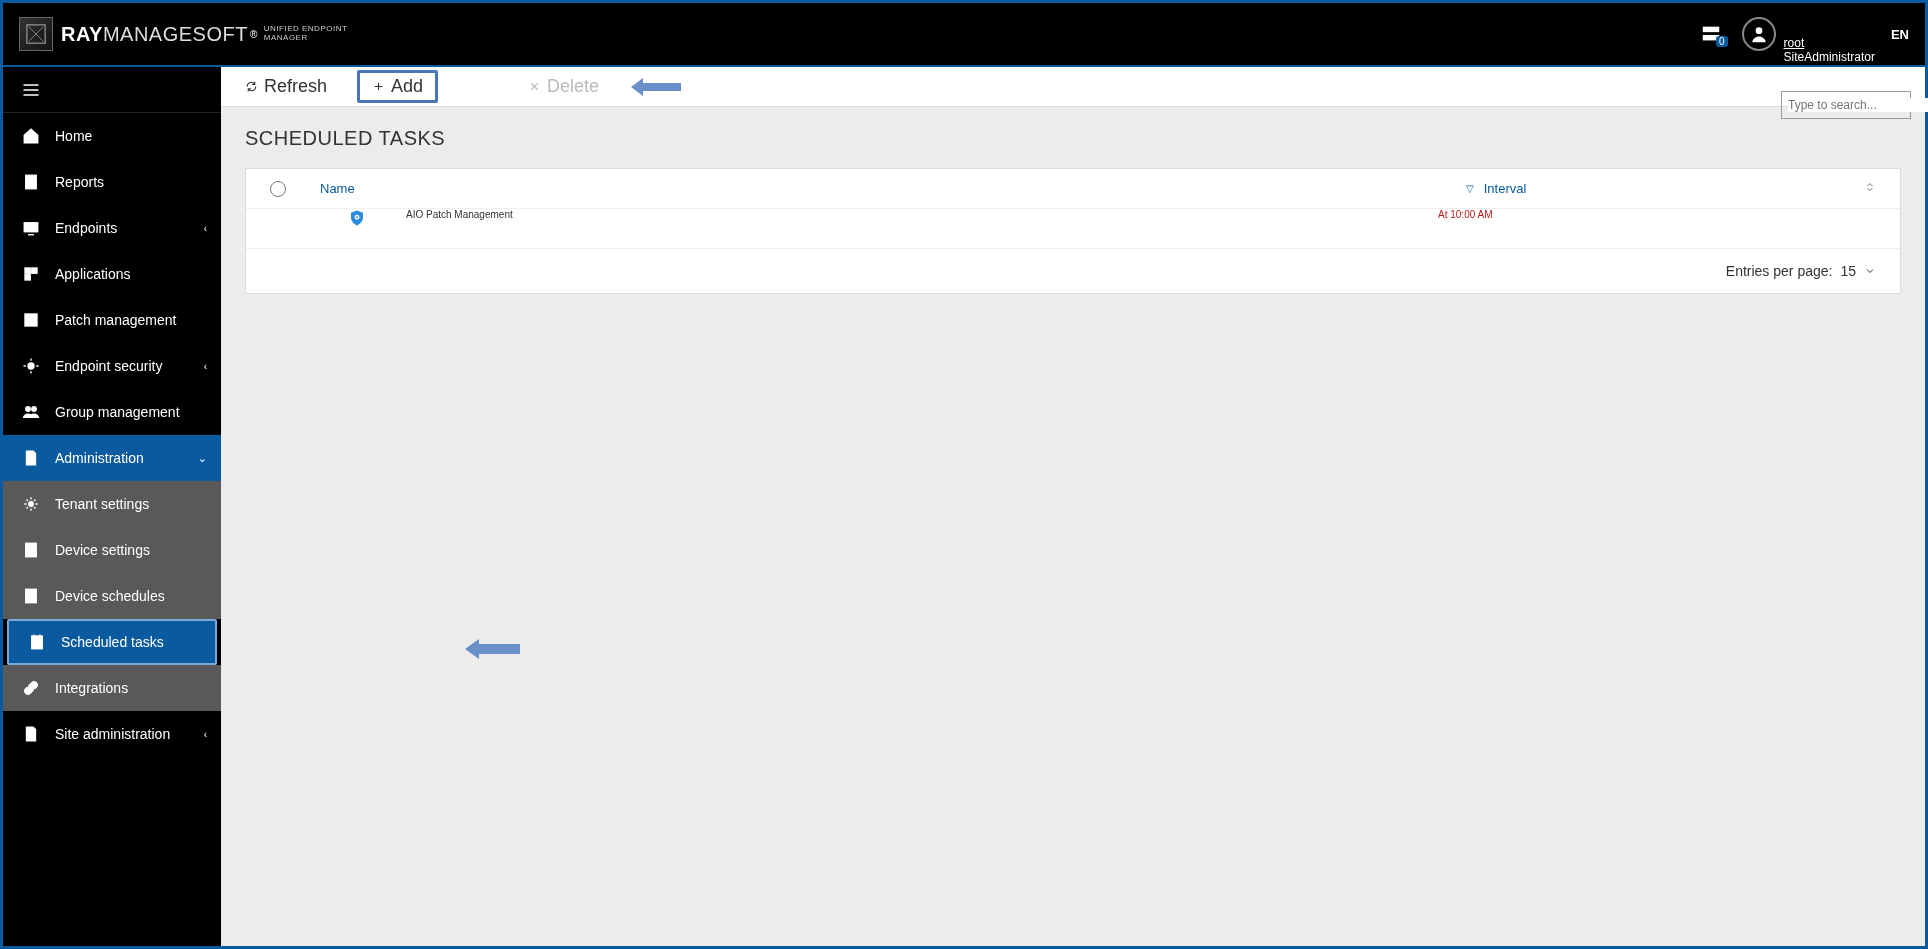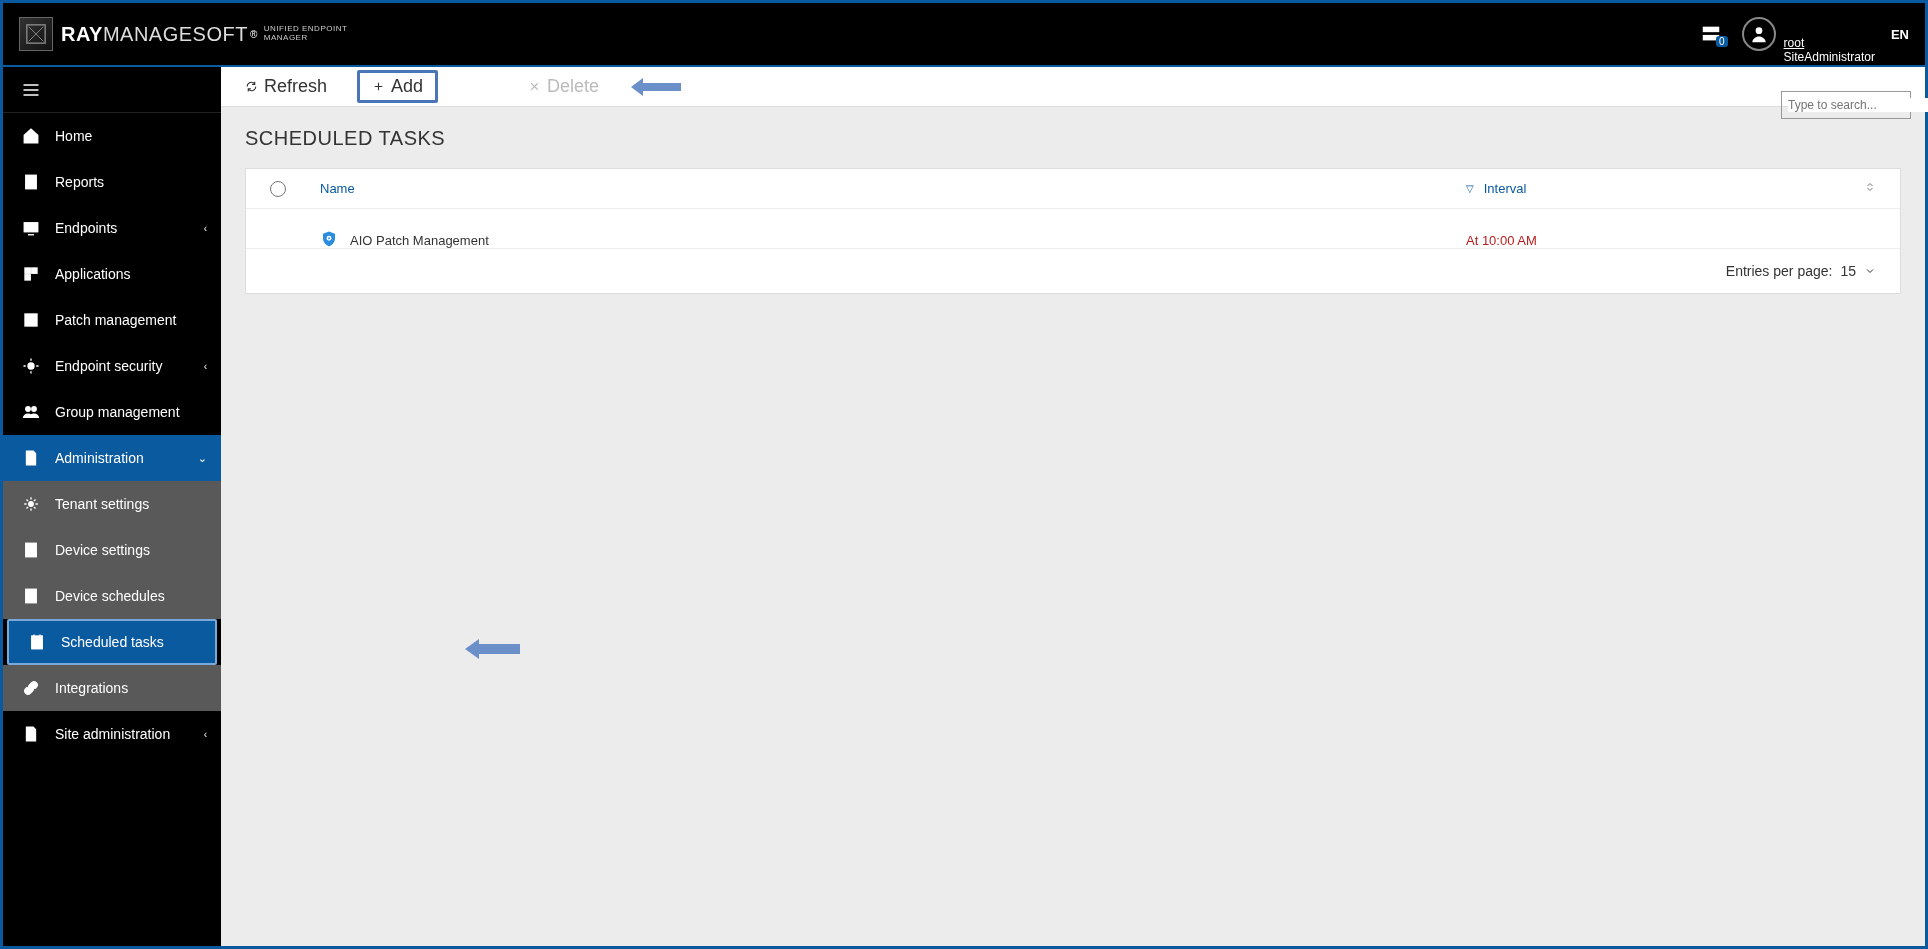--- a/index.html
+++ b/index.html
@@ -85,21 +85,21 @@
   .content { padding: 20px 24px; }
   .page-title { font-size:20px; font-weight:300; color:#333; letter-spacing:.5px; margin-bottom:18px;}
   .panel { background:#fff; border:1px solid #ddd; }
   .thead { display:flex; align-items:center; height:40px; padding:0 24px; font-size:13px; color:#0a5aa0; border-bottom:1px solid #eee;}
   .th-check { width:50px; }
   .th-check .circle{width:16px;height:16px;border:1.5px solid #777;border-radius:50%;}
   .th-name { flex:1; display:flex; align-items:center; cursor:pointer;}
   .th-interval { width:380px; display:flex; align-items:center; cursor:pointer; justify-content:flex-start;}
   .th-sort { width:30px; color:#888; text-align:right;}
   .sort-ind { margin-right:10px; color:#0a5aa0; font-size:10px;}
-  .trow { display:flex; align-items:flex-end; height:40px; padding:0 24px; font-size:13px; color:#333; border-bottom:1px solid #eee;}
+  .trow { display:flex; align-items:flex-start; height:40px; padding:0 24px; font-size:10px; color:#333; border-bottom:1px solid #eee;gap:28px;}
   .trow .td-check{width:50px;}
   .trow .td-icon{width:26px; display:flex;align-items:center;}
   .trow .td-icon svg{width:18px;height:18px;}
   .trow .td-name{flex:1; padding-left:4px;}
   .trow .td-interval{width:380px; color:#b91c1c;}
   .trow .td-sort{width:30px;}
   .footer-row { display:flex; justify-content:flex-end; align-items:center; height:44px; padding:0 24px; font-size:14px; color:#333;}
   .footer-row .pp-val{margin:0 8px;}
   .footer-row svg{width:12px;height:12px;}
 

